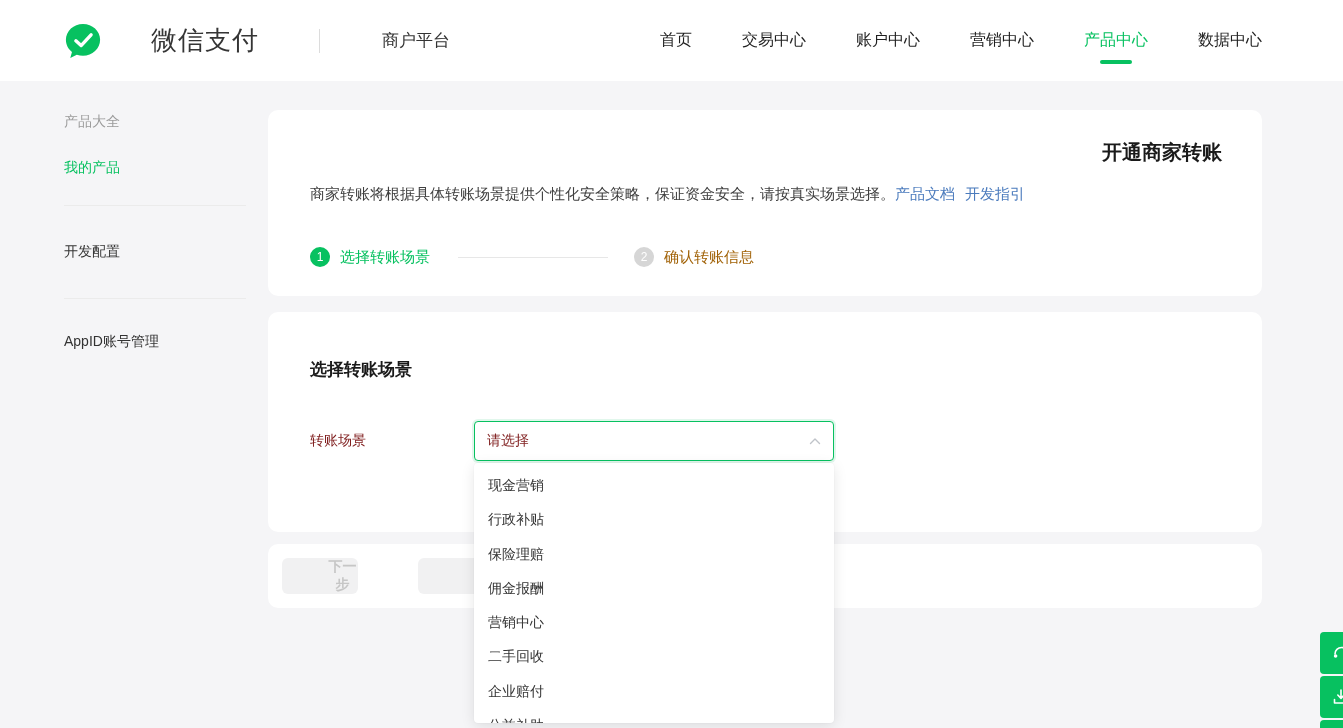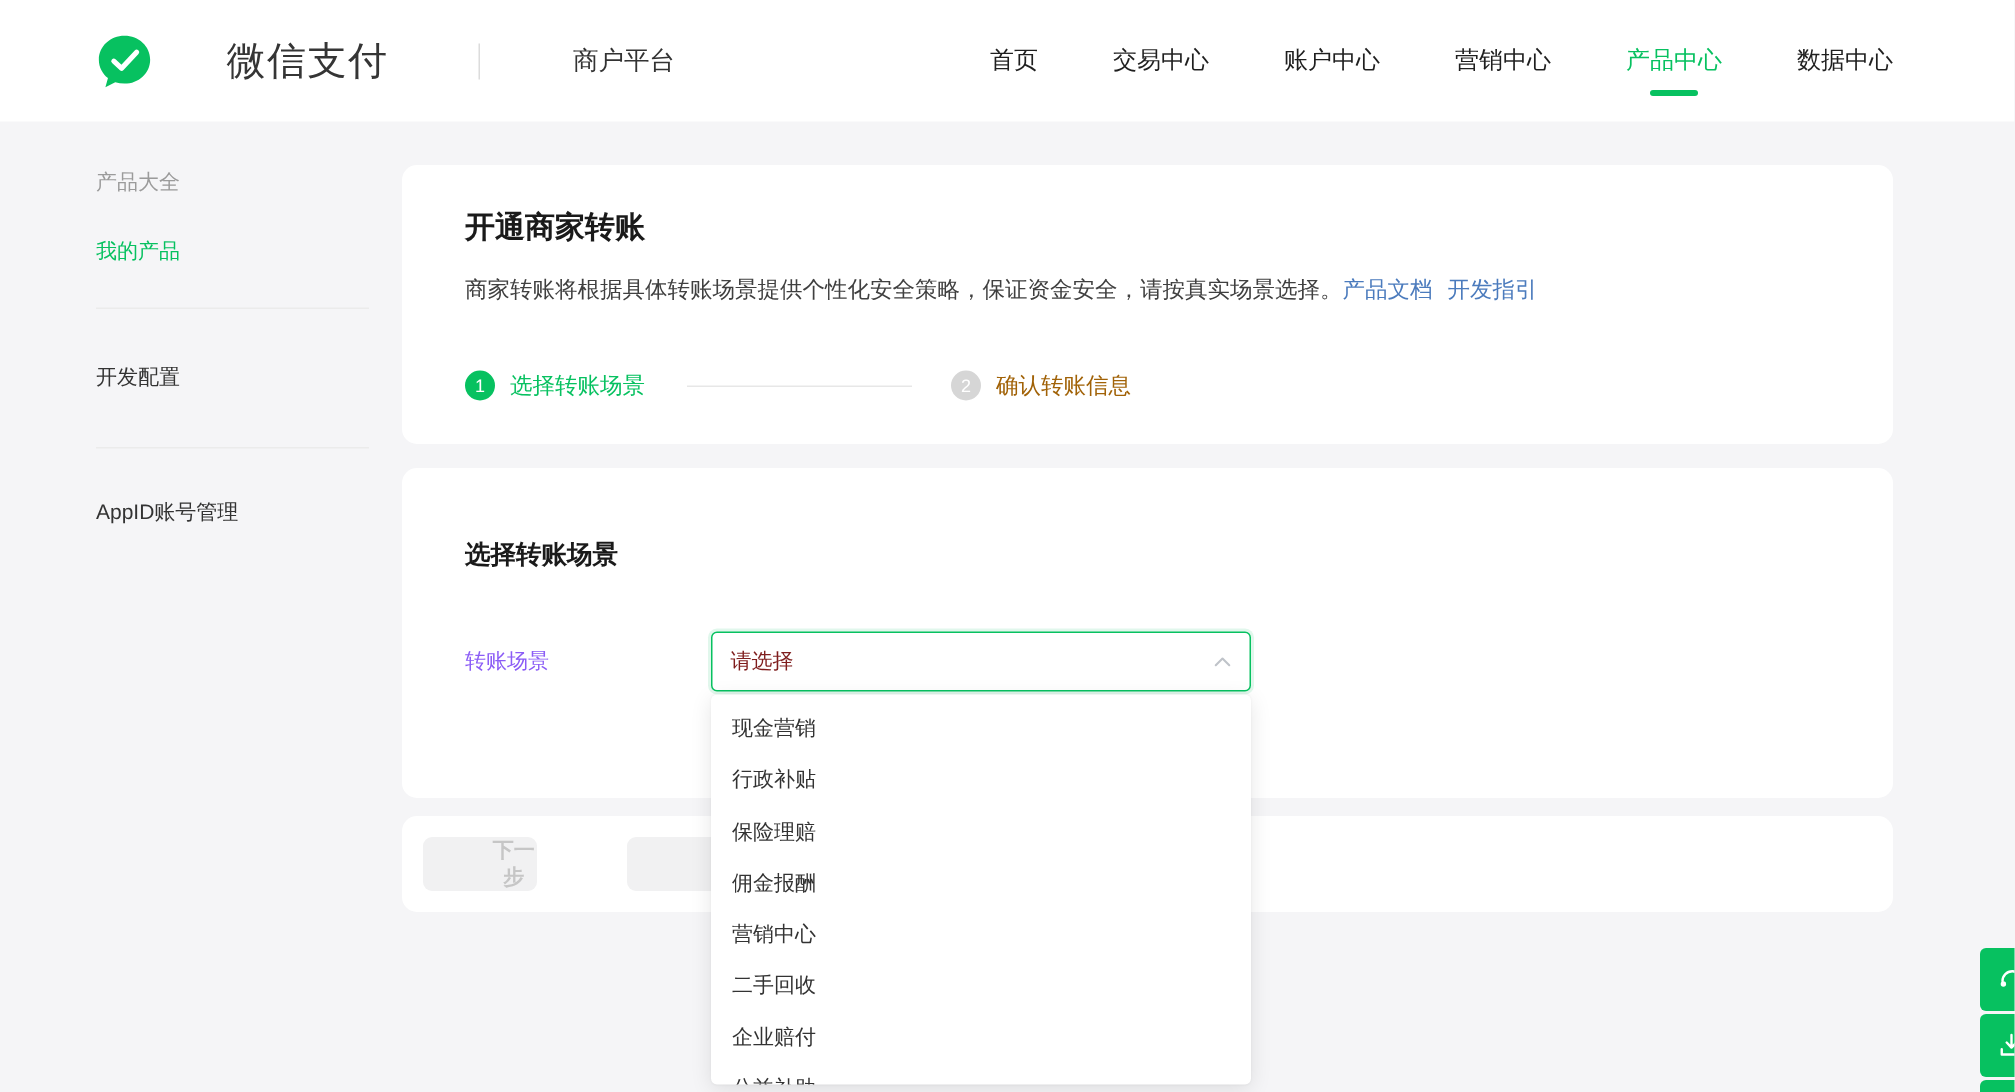--- a/index.html
+++ b/index.html
@@ -33,41 +33,41 @@
   .side-item { font-size:14px; color:#333; cursor:pointer; line-height:20px; }
   .side-item.muted { color:#9b9b9b; cursor:default; }
   .side-item.active { color:#07c160; }
   .side-item + .side-item { margin-top:26px; }
   .side-divider { border:none; border-top:1px solid #ebebeb; margin:28px 0 35px; }
   .side-divider.second { margin:37px 0 32px; }
   
   .content { position:absolute; left:268px; top:110px; width:994px; }
   .card { background:#fff; border-radius:10px; }
   .intro-card { padding:28px 40px 30px 42px; height:186px; }
-  .page-title { font-size:20px; font-weight:700; color:#1a1a1a; line-height:28px; }
+  .page-title { font-size:20px; font-weight:700; color:#1a1a1a; line-height:28px;text-align:right; }
   .page-desc { margin-top:17px; font-size:15px; color:#404040; line-height:22px; }
   .doc-link { color:#4b7bbd; text-decoration:none; cursor:pointer; }
   .doc-link + .doc-link { margin-left:10px; }
   .steps { display:flex; align-items:center; margin-top:42px; }
   .step-circle {
     width:20px; height:20px; border-radius:50%; color:#fff; font-size:12px;
     display:flex; align-items:center; justify-content:center; flex:0 0 auto;
   }
   .step.active .step-circle { background:#07c160; }
   .step.pending .step-circle { background:#d6d6d6; }
   .step { display:flex; align-items:center; }
   .step-label { margin-left:10px; font-size:15px; }
   .step.active .step-label { color:#07c160; }
   .step.pending .step-label { color:#a16207; }
   .step-connector { width:150px; height:1px; background:#e7e7e7; margin:0 26px 0 28px; }
   
   .form-card { margin-top:16px; height:220px; padding:46px 42px 0; position:relative; }
   .section-heading { font-size:17px; font-weight:700; color:#1a1a1a; line-height:24px; }
   .form-row { display:flex; align-items:center; margin-top:39px; }
-  .field-label { width:164px; font-size:14px; color:#8b5cf6; }
+  .field-label { width:164px; font-size:14px; color:#7f1d1d; }
   .select-wrap { position:relative; width:360px; }
   .select-box {
     width:360px; height:40px; background:#fff; border:1px solid #07c160;
     border-radius:4px; box-shadow:0 0 0 2px rgba(7,193,96,.12);
     display:flex; align-items:center; padding:0 12px; cursor:pointer;
   }
   .select-placeholder { font-size:14px; color:#7f1d1d; flex:1;font-family:Liberation Serif, serif; }
   .chevron-up { width:12px; height:8px; flex:0 0 auto; }
   .dropdown {
     position:absolute; top:42px; left:0; width:360px; height:260px;

